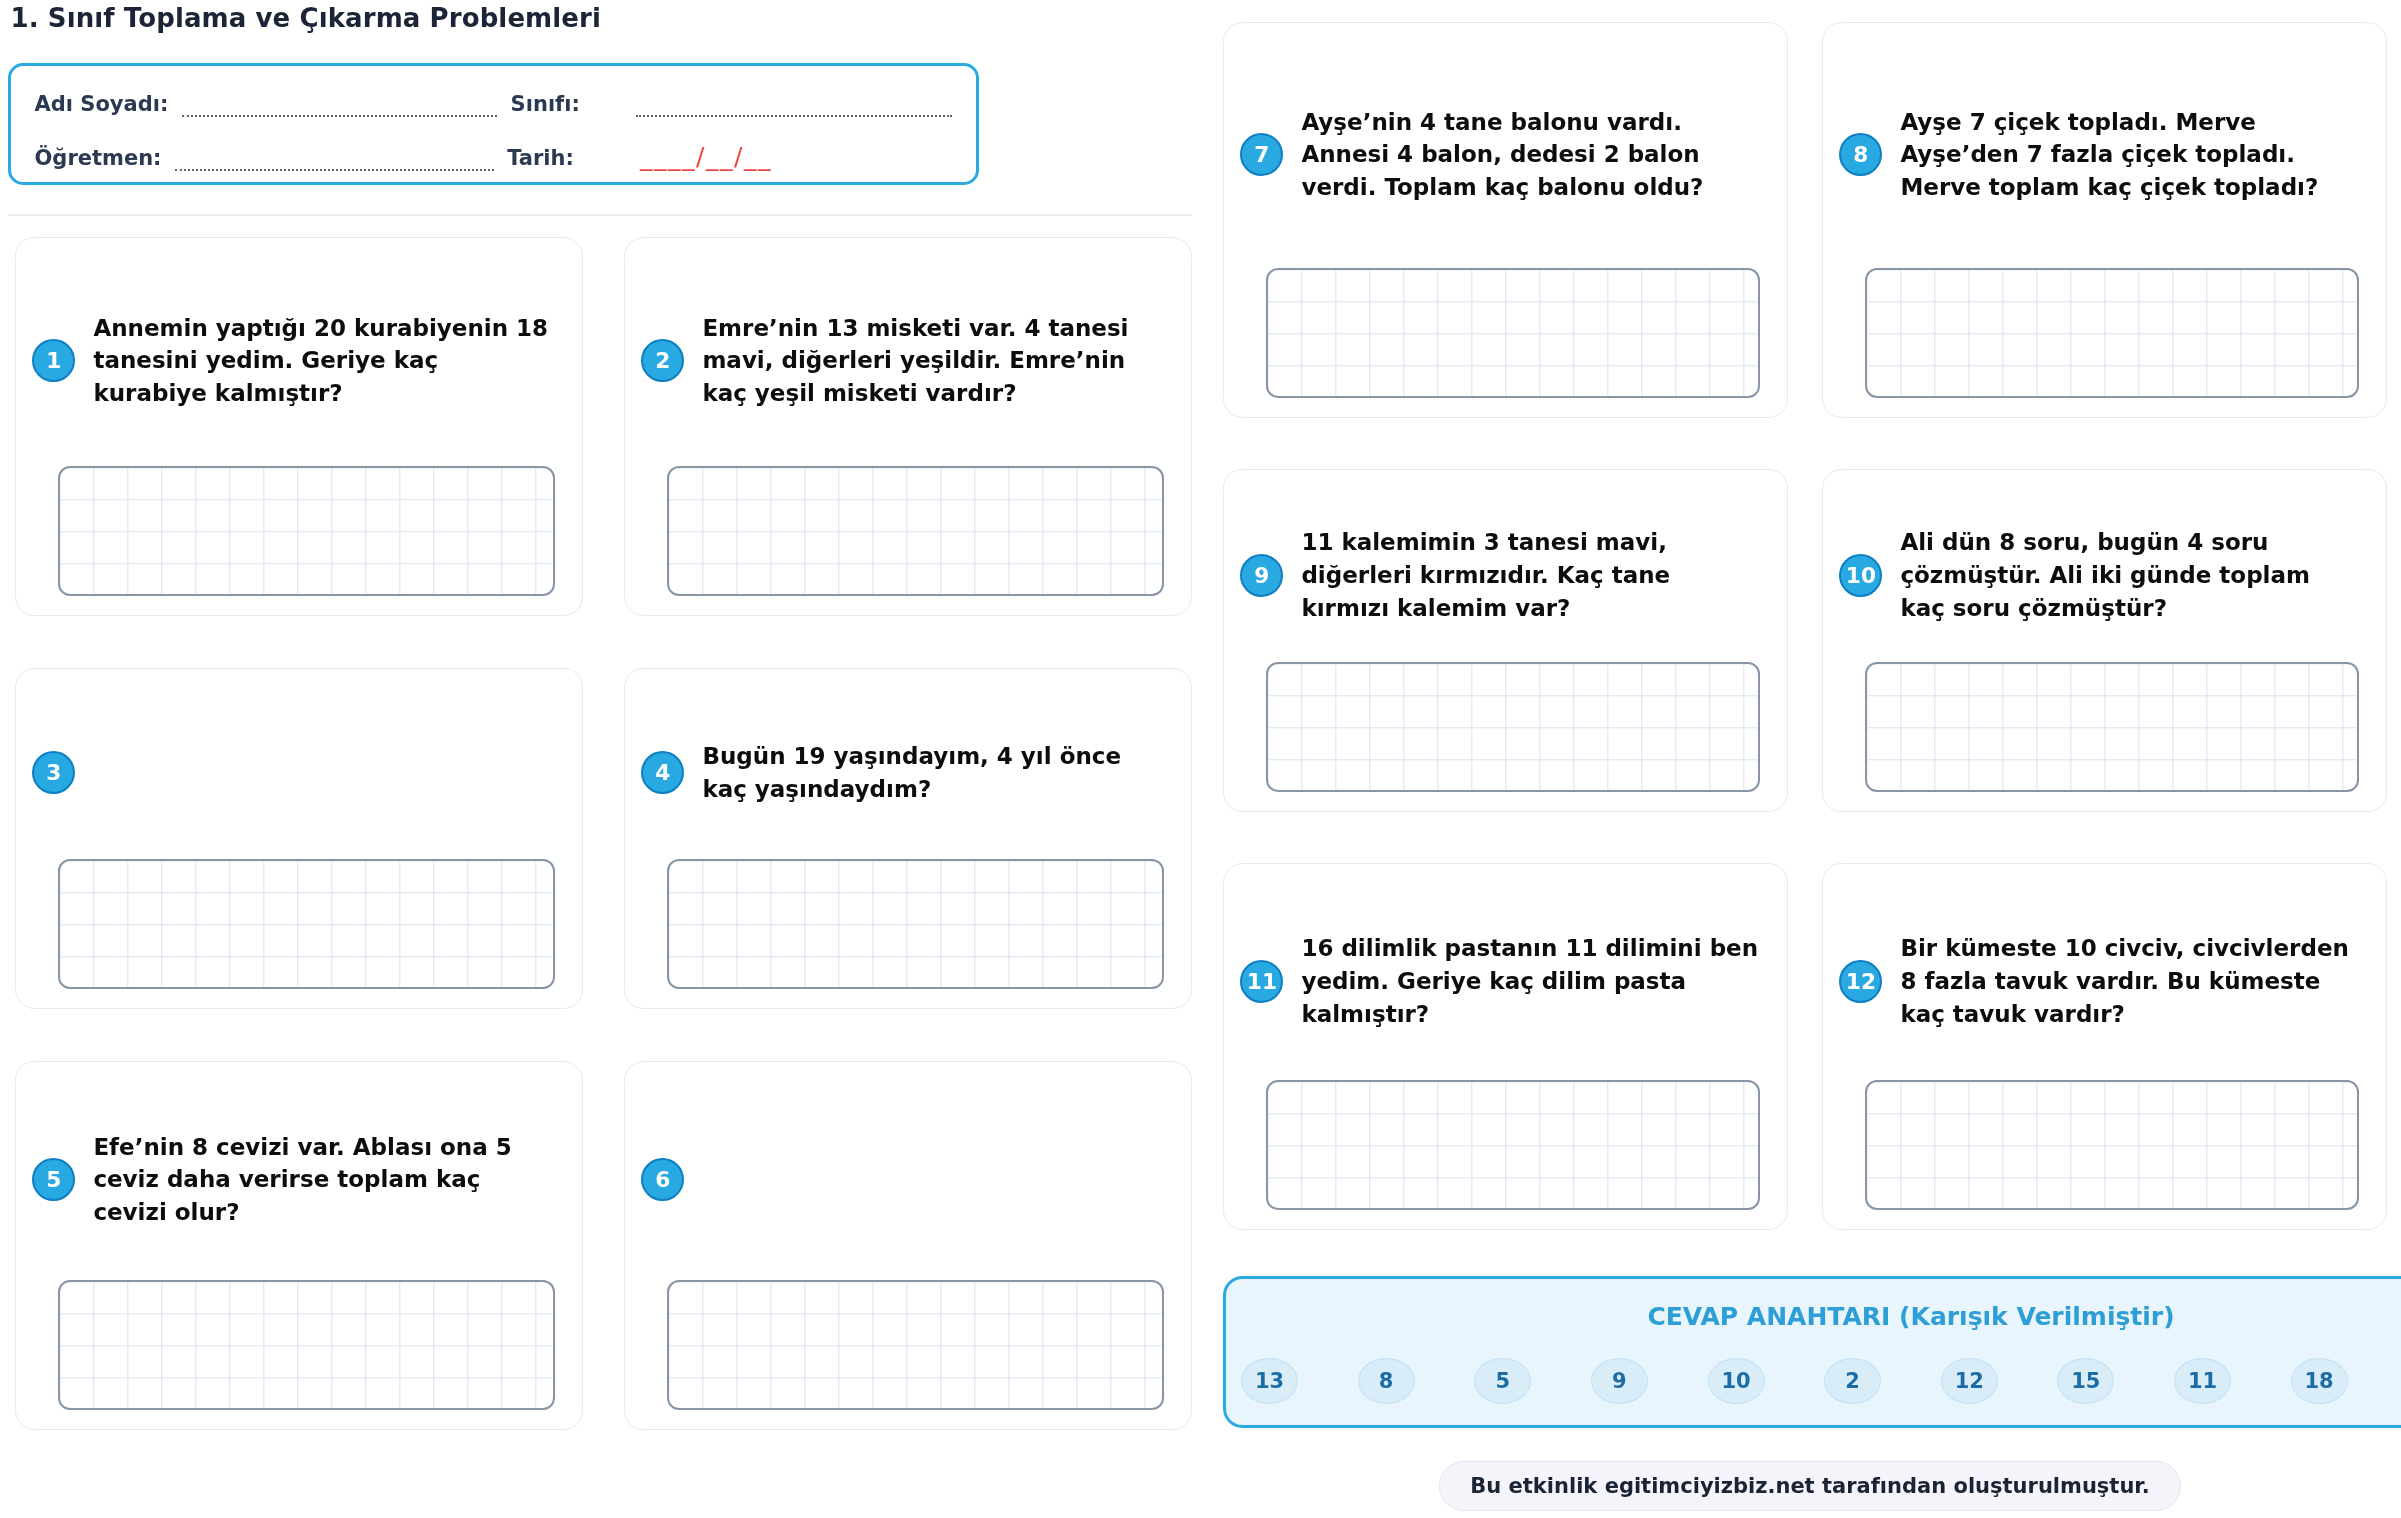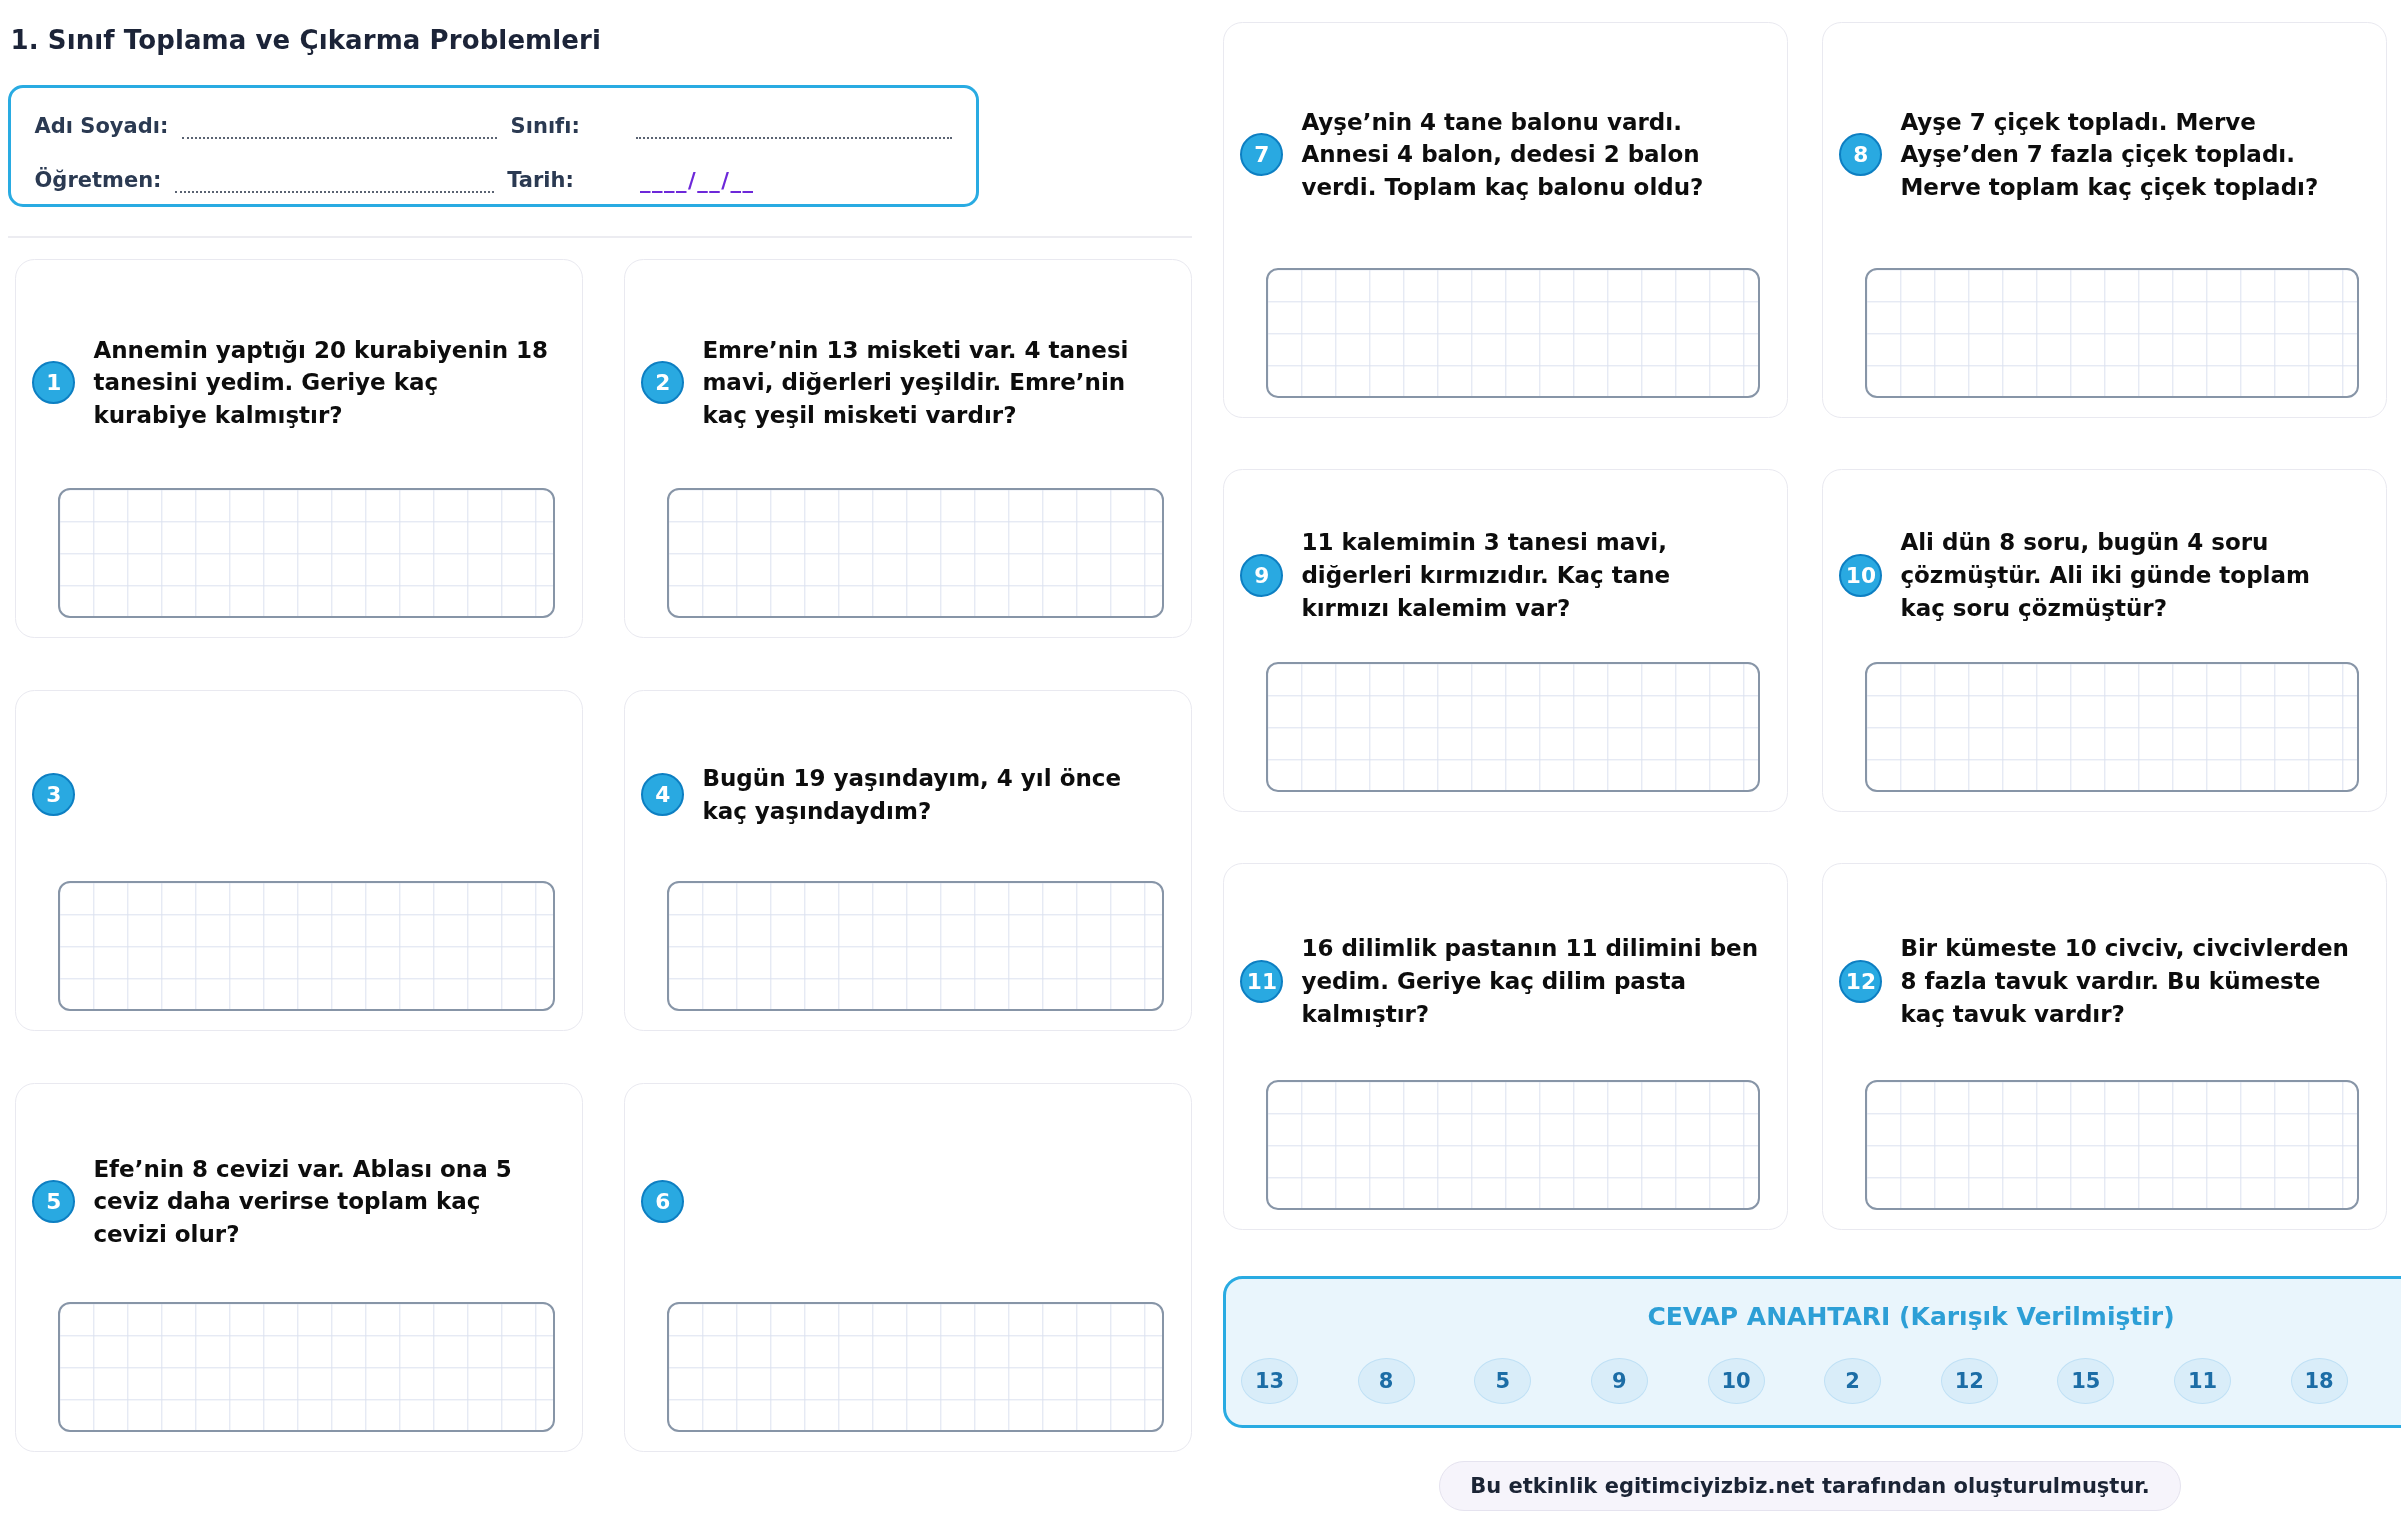--- a/index.html
+++ b/index.html
@@ -7,38 +7,38 @@
   body {
     background: #ffffff;
     font-family: "DejaVu Sans", sans-serif;
     position: relative;
     overflow: hidden;
     color: #111;
   }
   .page { position: absolute; inset: 0; }
 
   
-  .left-col { position: absolute; left: 7.5px; top: 22px; width: 1176px; }
+  .left-col { position: absolute; left: 7.5px; top: 0; width: 1176px; }
   .page-title {
     font-size: 26px; font-weight: 800; color: #1c2438;
     margin: 3px 0 0 3px; letter-spacing: 0.1px;
   }
   .form-box {
     margin-top: 30px; width: 971px; height: 122px;
     border: 3px solid #29abe2; border-radius: 15px;
     padding: 18px 24px 16.4px 24px; background: #fff;
   }
   .form-row {
     display: grid; grid-template-columns: auto 1fr 112px 1fr;
     column-gap: 13.4px; align-items: end; height: 33px;
   }
   .form-row + .form-row { margin-top: 21px; }
   .form-label { font-size: 21px; font-weight: 700; color: #2b3a52; padding-bottom: 1.5px; white-space: nowrap; }
   .dotted-line { border-bottom: 2.2px dotted #5a6372; height: 25.4px; }
-  .date-value { font-size: 21px; font-weight: 700; color: #6d28d9; letter-spacing: 1.5px; padding-left: 7.5px; }
+  .date-value { font-size: 25px; font-weight: 400; color: #ef4444; letter-spacing: 1.5px; padding-left: 7.5px; }
   .divider { position: absolute; left: 0; top: 214px; width: 1184px; height: 1.5px; background: #ececf1; }
 
   
   .cards-left {
     position: absolute; left: 7.5px; top: 237px;
     display: grid; grid-template-columns: 568px 568px;
     grid-template-rows: 379px 341px 369px;
     column-gap: 41px; row-gap: 52px;
   }
   .right-col { position: absolute; left: 1223px; top: 22.4px; width: 1174px; }

